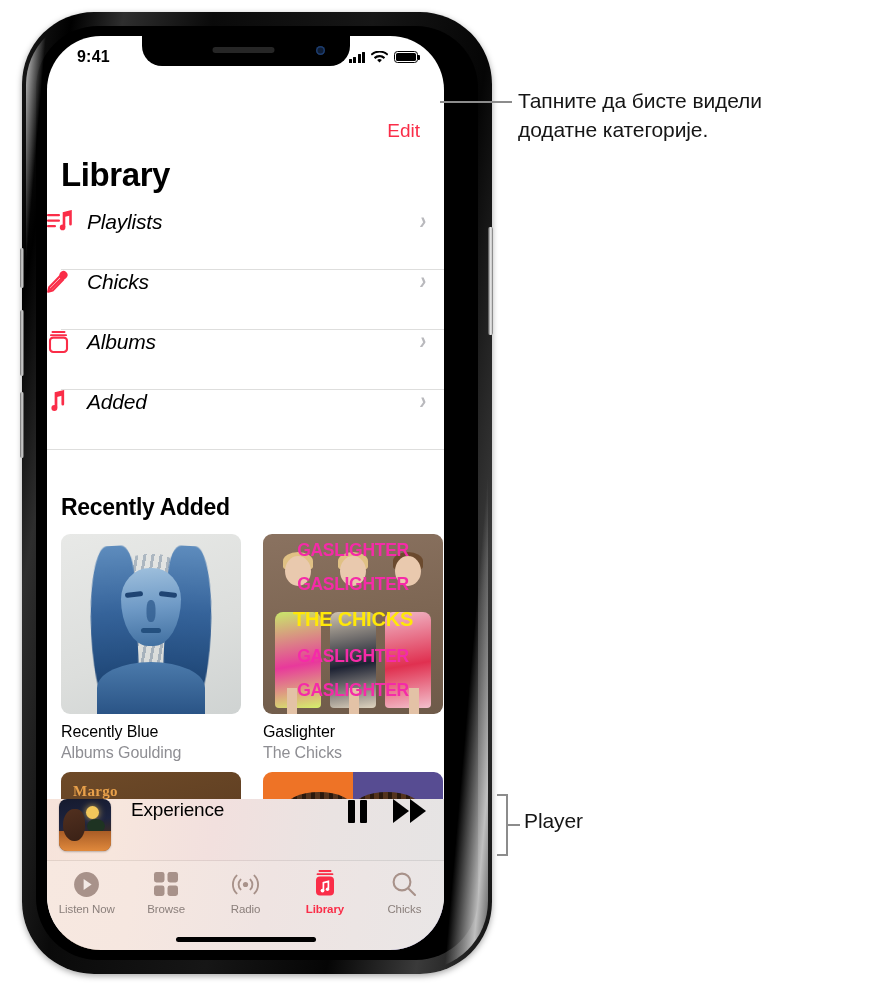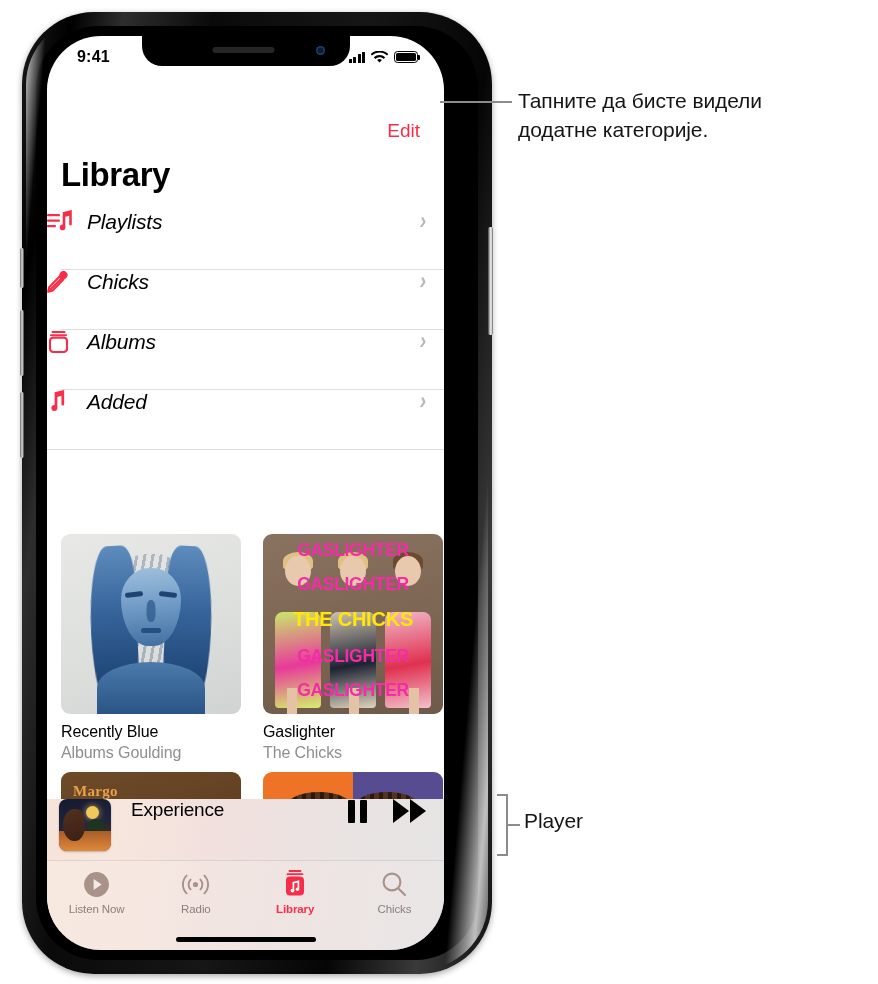--- a/index.html
+++ b/index.html
@@ -392,20 +392,21 @@
             <path d="M9 17V3.4l6.8-1.7v12.5" stroke="#FA2D48" stroke-width="2.7" fill="none" stroke-linecap="round"></path>
             <path d="M9 2.8l6.8-1.7v4.5L9 7.2z" fill="#FA2D48"></path>
             <circle cx="7.4" cy="18" r="3" fill="#FA2D48"></circle>
           </svg>
         </div>
         <div class="rlabel">Added</div>
         <div class="chev">›</div>
       </div>
     </div>
 
+    <div class="section-title">Recently Added</div>
 
     <div class="grid">
 
       <div class="cell">
         <div class="art a1">
           <div class="strand"></div>
           <div class="hair-l"></div>
             <div class="hair-r"></div>
           <div class="face"></div>
           <div class="brow1"></div>
@@ -488,20 +489,31 @@
       <div class="tab">
         <div class="tab-ic">
           <svg width="27" height="27" viewBox="0 0 27 27">
             <circle cx="13.5" cy="13.5" r="12.4" fill="#A8928A"></circle>
             <path d="M10.6 8.1l8 5.4-8 5.4z" fill="#F3EAE6"></path>
           </svg>
         </div>
         <div class="tab-lb">Listen Now</div>
       </div>
 
+      <div class="tab">
+        <div class="tab-ic">
+          <svg width="26" height="26" viewBox="0 0 26 26">
+            <rect x="1" y="1" width="10.5" height="10.5" rx="2.4" fill="#A8928A"></rect>
+            <rect x="14.5" y="1" width="10.5" height="10.5" rx="2.4" fill="#A8928A"></rect>
+            <rect x="1" y="14.5" width="10.5" height="10.5" rx="2.4" fill="#A8928A"></rect>
+            <rect x="14.5" y="14.5" width="10.5" height="10.5" rx="2.4" fill="#A8928A"></rect>
+          </svg>
+        </div>
+        <div class="tab-lb">Browse</div>
+      </div>
 
       <div class="tab">
         <div class="tab-ic">
           <svg width="31" height="25" viewBox="0 0 31 25">
             <circle cx="15.5" cy="12.5" r="2.6" fill="#A8928A"></circle>
             <path d="M10.6 7.6a7 7 0 0 0 0 9.8M20.4 7.6a7 7 0 0 1 0 9.8" stroke="#A8928A" stroke-width="1.9" fill="none" stroke-linecap="round"></path>
             <path d="M6.6 3.6a12.6 12.6 0 0 0 0 17.8M24.4 3.6a12.6 12.6 0 0 1 0 17.8" stroke="#A8928A" stroke-width="1.9" fill="none" stroke-linecap="round"></path>
           </svg>
         </div>
         <div class="tab-lb">Radio</div>

